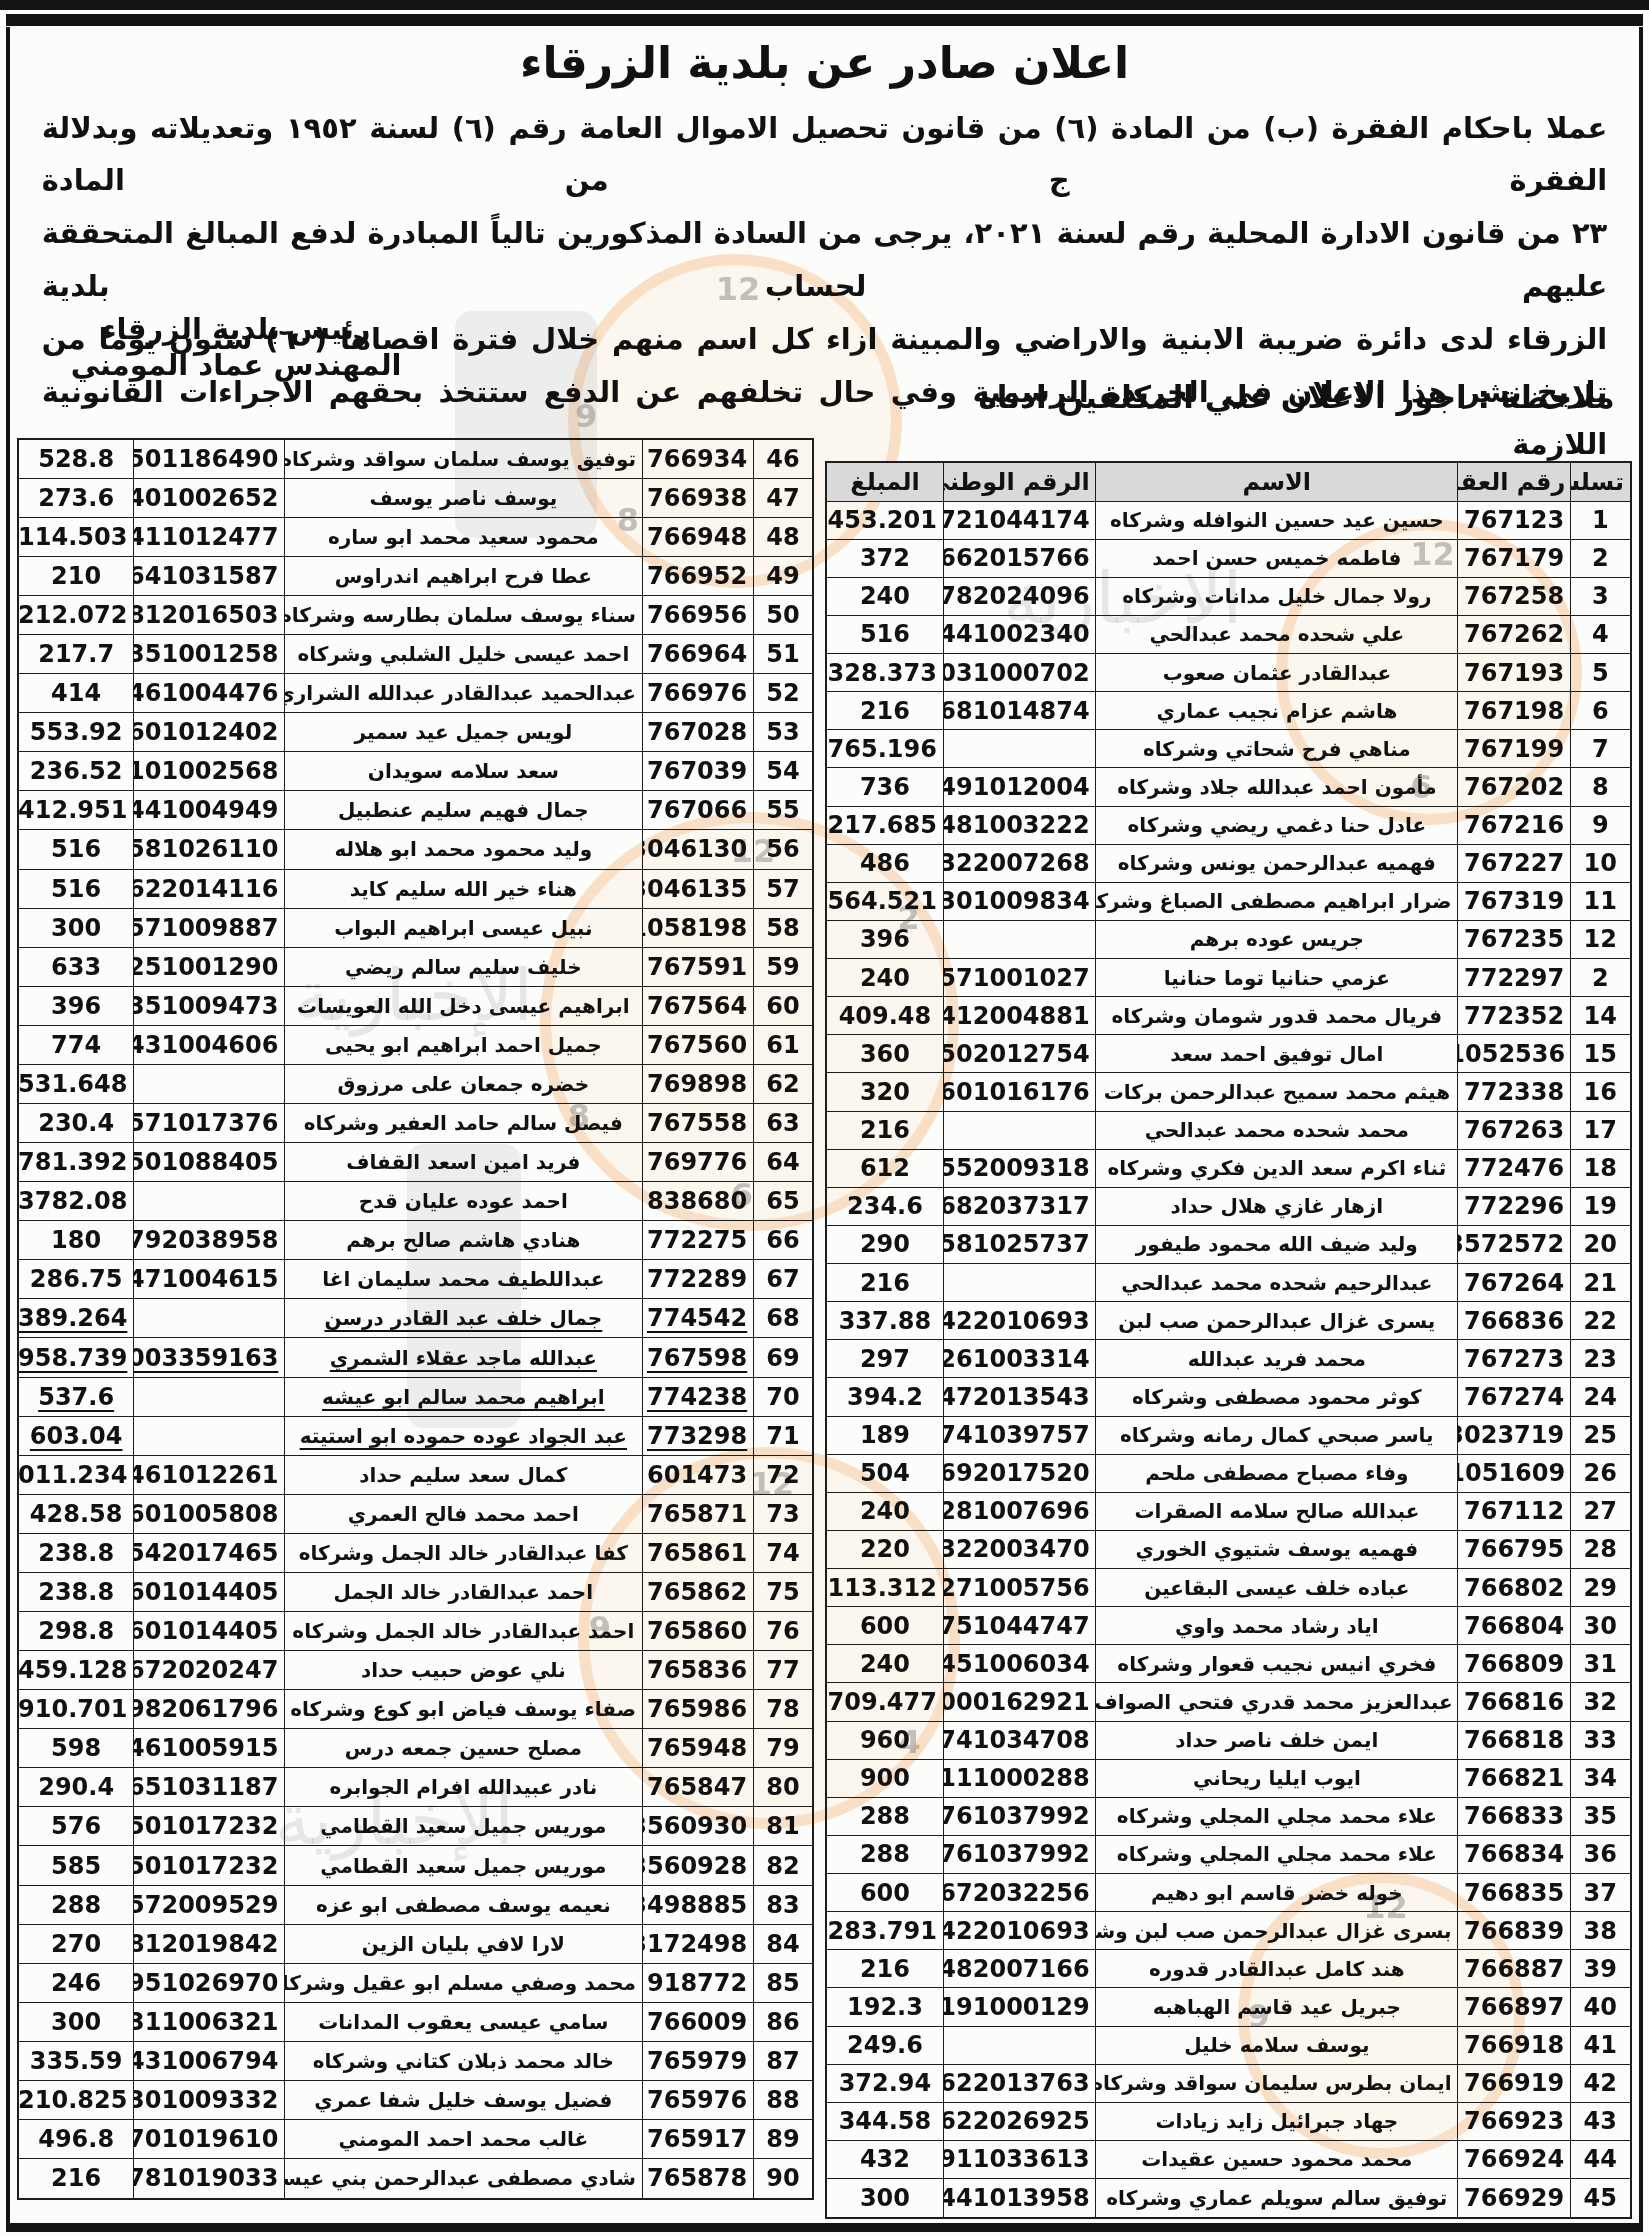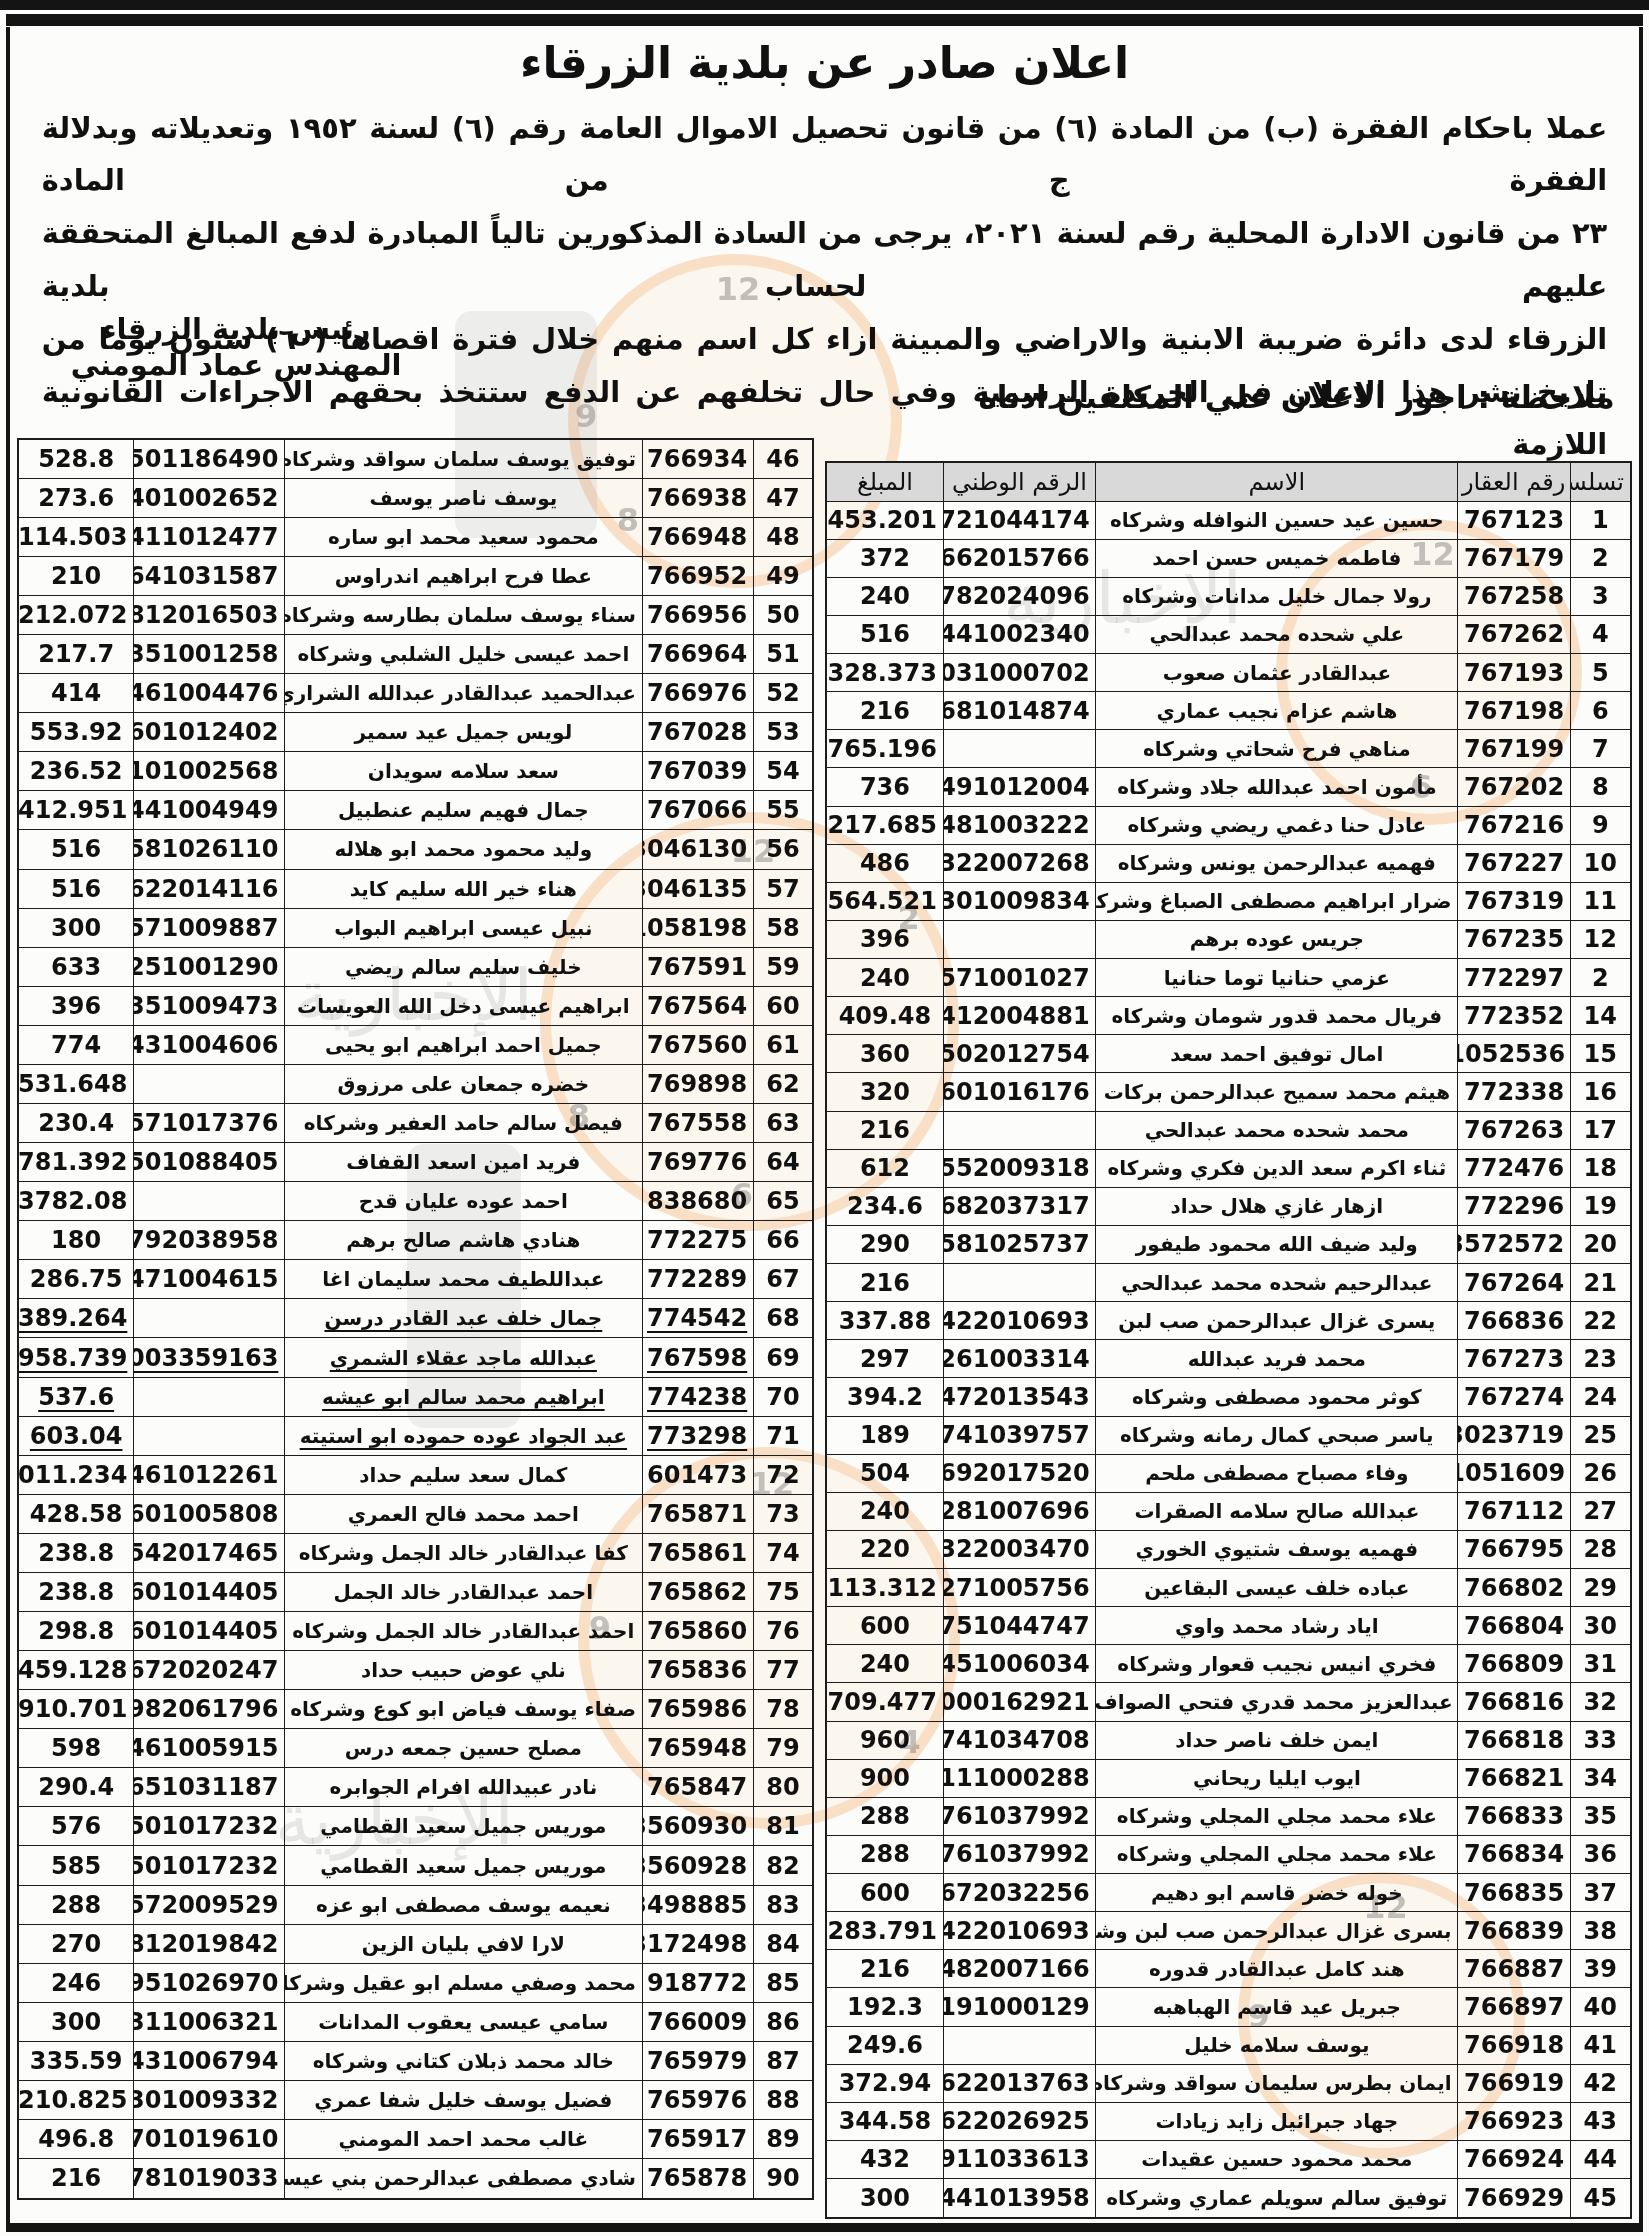--- a/index.html
+++ b/index.html
@@ -44,21 +44,21 @@
     display:flex;gap:11.4px;align-items:flex-start;z-index:1;
   }
   table{border-collapse:collapse;table-layout:fixed;background:transparent;}
   .tbl-right{width:50.3%;height:1758px;margin-top:23px;}
   .tbl-left {width:49.7%;height:1762px;}
   td,th{
     border:1.9px solid #1d1d1d;padding:0 5.7px;overflow:hidden;white-space:nowrap;
     text-align:center;vertical-align:middle;
   }
   .tbl-right,.tbl-left{border:2.8px solid #1d1d1d;}
-  th{background:#d9d9d9;font-size:24px;font-weight:400;height:38px;margin-top:8px;}
+  th{background:#d9d9d9;font-size:24px;font-weight:700;height:38px;margin-top:8px;}
   .col-serial  {width:7.5%;}
   .col-property{width:14%;}
   .col-name    {width:45%;}
   .col-national{width:19%;}
   .col-amount  {width:14.5%;}
   td.cell-serial,td.cell-property,td.cell-national,td.cell-amount{
     font-size:24px;font-weight:700;
   }
   td.cell-name{font-size:20px;font-weight:700;}
   tr.underline-row td:not(.cell-serial){text-decoration:underline;text-underline-offset:4.7px;}

